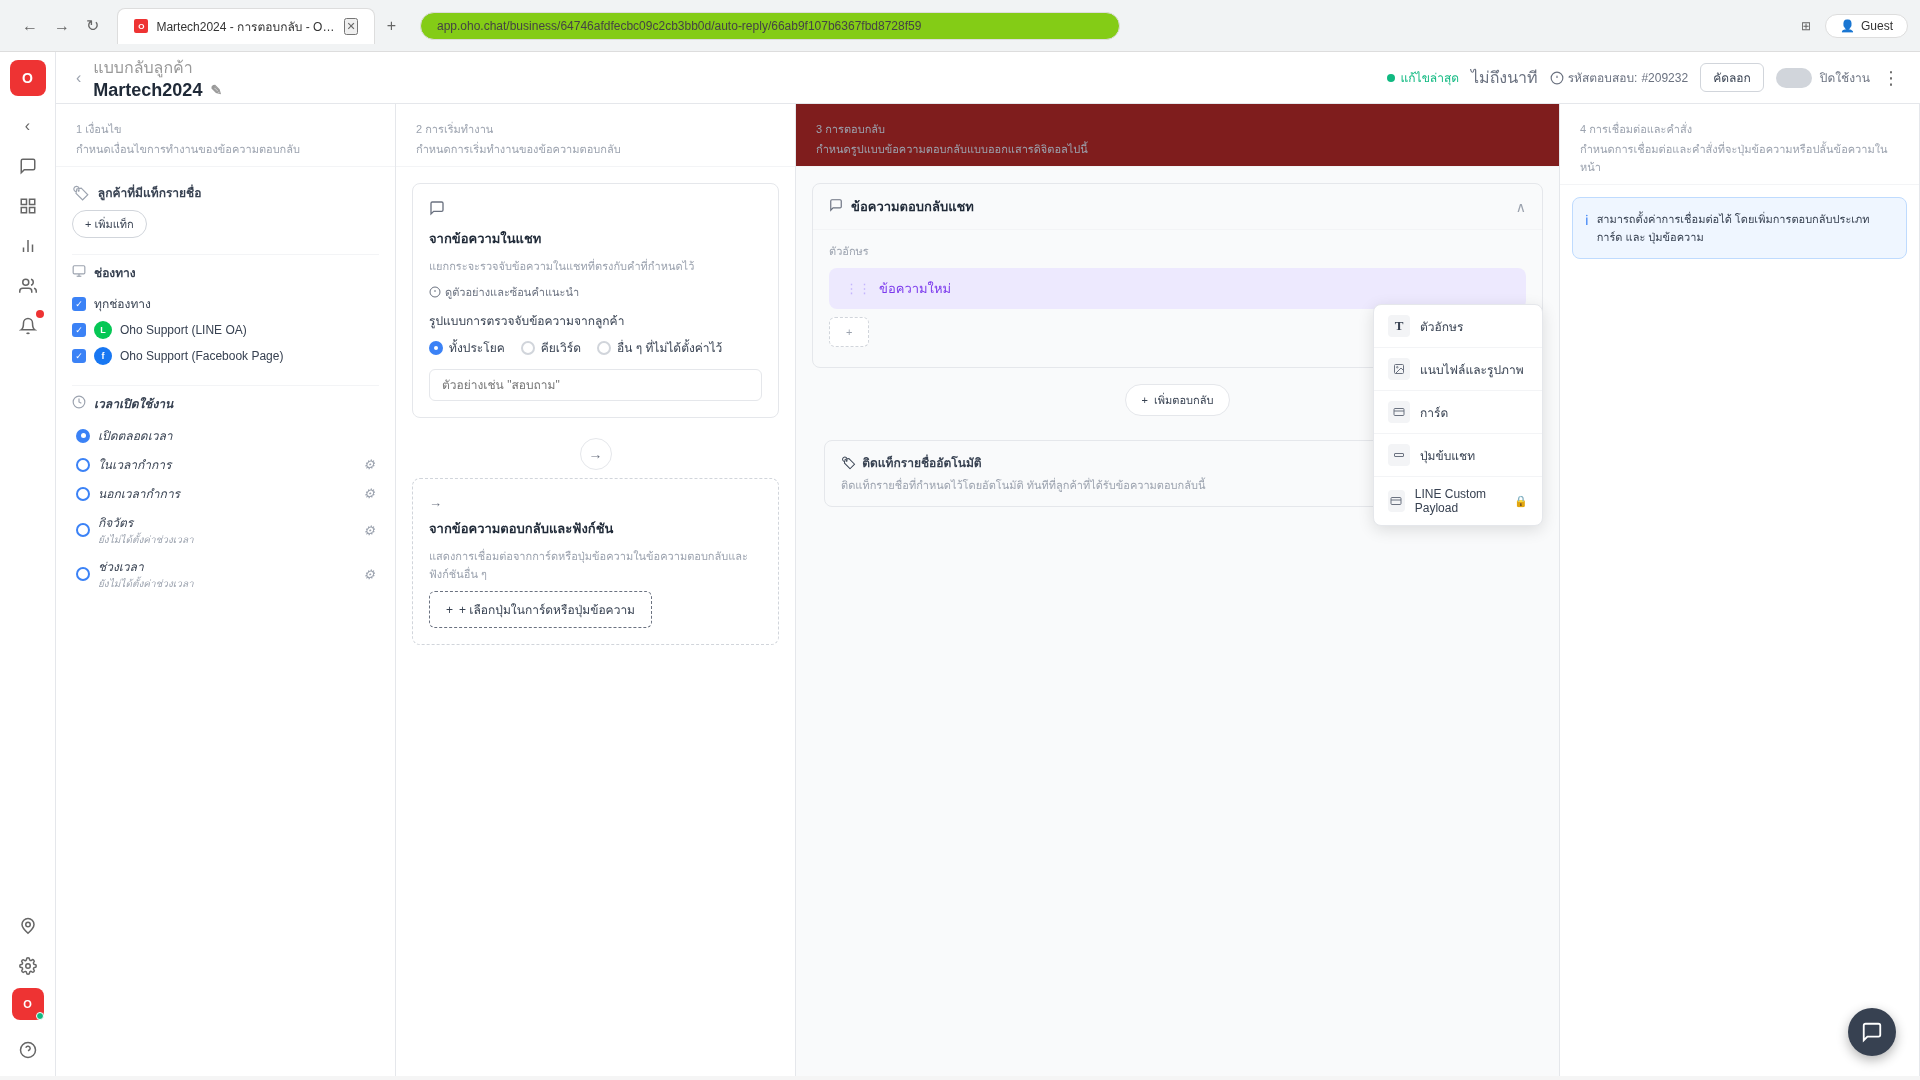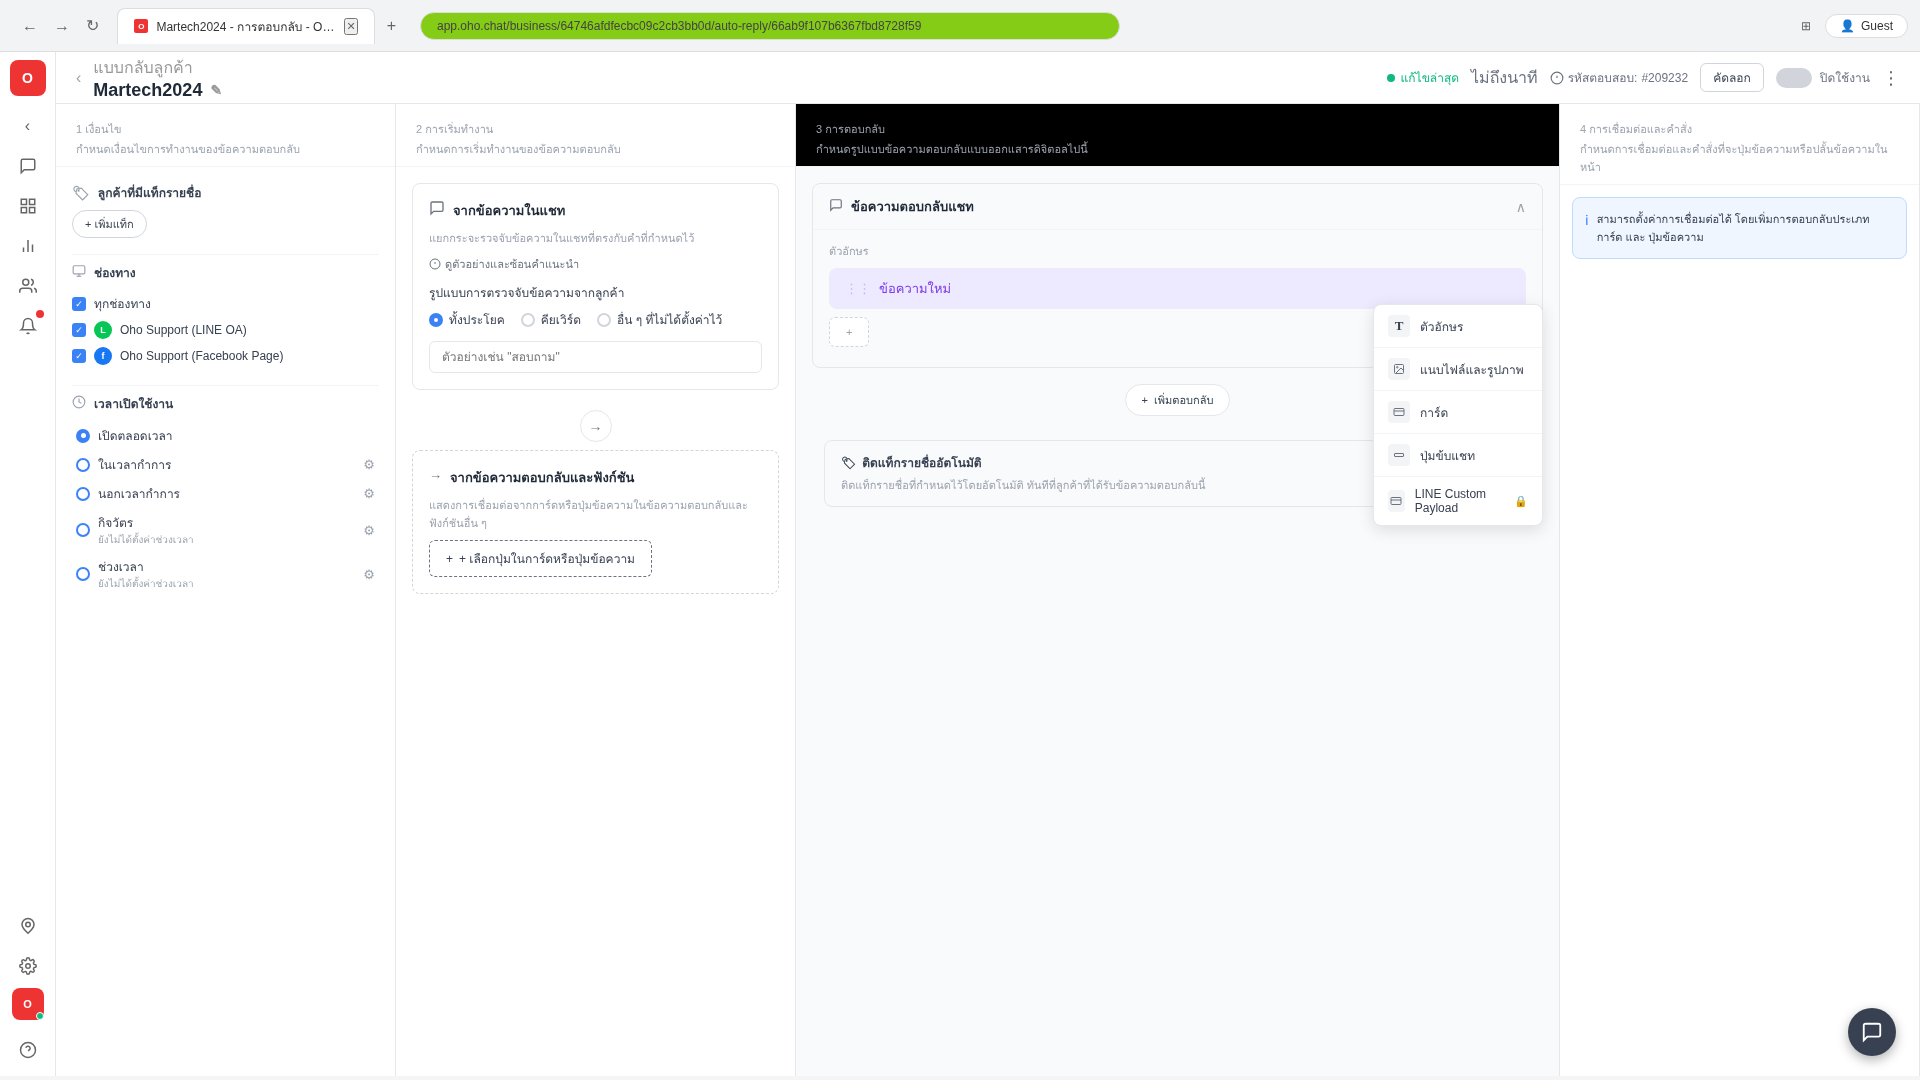--- a/index.html
+++ b/index.html
@@ -65,29 +65,29 @@
     .add-tag-btn { border: 1px solid #d1d5db; border-radius: 16px; padding: 4px 12px; font-size: 11px; cursor: pointer; background: white; color: #374151; display: inline-flex; align-items: center; gap: 4px; }
     
     .channel-section { margin-bottom: 16px; }
     .channel-item { display: flex; align-items: center; gap: 8px; padding: 4px 0; }
     .checkbox { width: 14px; height: 14px; border-radius: 3px; border: 2px solid #3b82f6; background: #3b82f6; display: flex; align-items: center; justify-content: center; color: white; font-size: 9px; flex-shrink: 0; }
     .channel-icon { width: 18px; height: 18px; border-radius: 50%; display: flex; align-items: center; justify-content: center; font-size: 11px; color: white; flex-shrink: 0; }
     .line-icon { background: #06c755; }
     .fb-icon { background: #1877f2; }
     .channel-name { font-size: 12px; color: #374151; }
 
-    .time-section { margin-bottom: 16px; }
+    .time-section { margin-bottom: 16px; font-style: italic; }
     .radio { width: 14px; height: 14px; border-radius: 50%; border: 2px solid #3b82f6; flex-shrink: 0; display: flex; align-items: center; justify-content: center; }
     .radio.checked { background: #3b82f6; }
     .radio.checked::after { content: ''; width: 5px; height: 5px; background: white; border-radius: 50%; }
     .radio-label { font-size: 12px; color: #374151; }
 
     
     .trigger-card { border: 1px solid #e5e7eb; border-radius: 8px; padding: 16px; margin-bottom: 12px; }
-    .trigger-header { display: flex; align-items: flex-start; gap: 8px; margin-bottom: 8px; }
+    .trigger-header { display: flex; align-items: flex-start; gap: 8px; margin-bottom: 8px; flex-direction: column; }
     .trigger-title { font-size: 13px; font-weight: 600; color: #1f2937; }
     .trigger-desc { font-size: 11px; color: #9ca3af; margin-bottom: 8px; }
     .info-link { font-size: 11px; color: #6b7280; display: flex; align-items: center; gap: 4px; }
     .check-format-label { font-size: 12px; color: #374151; margin-bottom: 8px; }
     .radio-group { display: flex; gap: 16px; margin-bottom: 12px; }
     .radio-option { display: flex; align-items: center; gap: 6px; cursor: pointer; }
     .radio-filled { width: 14px; height: 14px; border-radius: 50%; border: 2px solid #3b82f6; background: #3b82f6; display: flex; align-items: center; justify-content: center; }
     .radio-filled::after { content: ''; width: 4px; height: 4px; background: white; border-radius: 50%; }
     .radio-empty { width: 14px; height: 14px; border-radius: 50%; border: 2px solid #d1d5db; }
     .text-input { border: 1px solid #e5e7eb; border-radius: 6px; padding: 8px 12px; font-size: 12px; color: #9ca3af; width: 100%; background: white; }
@@ -430,21 +430,21 @@
             <div class="trigger-desc">แสดงการเชื่อมต่อจากการ์ดหรือปุ่มข้อความในข้อความตอบกลับและฟังก์ชันอื่น ๆ</div>
             <button class="add-button">
               <span>+</span>
               <span>+ เลือกปุ่มในการ์ดหรือปุ่มข้อความ</span>
             </button>
           </div>
         </div>
       </div>
 
       <div class="step-panel step-panel-3" style="background: #f9fafb; position:relative;">
-        <div class="step-header" style="background:#000000;">
+        <div class="step-header" style="background:#7f1d1d;">
           <div class="step-number"><span>3</span> <span>การตอบกลับ</span></div>
           <div class="step-desc">กำหนดรูปแบบข้อความตอบกลับแบบออกแสารดิจิตอลไปนี้</div>
         </div>
         <div class="response-section">
 
           <div class="response-card">
             <div class="response-card-header">
               <span style="color:#6b7280; margin-right:8px;">
                 <svg width="14" height="14" viewBox="0 0 24 24" fill="none" stroke="currentColor" stroke-width="2">
                     <path d="M21 15a2 2 0 0 1-2 2H7l-4 4V5a2 2 0 0 1 2-2h14a2 2 0 0 1 2 2z"></path>

